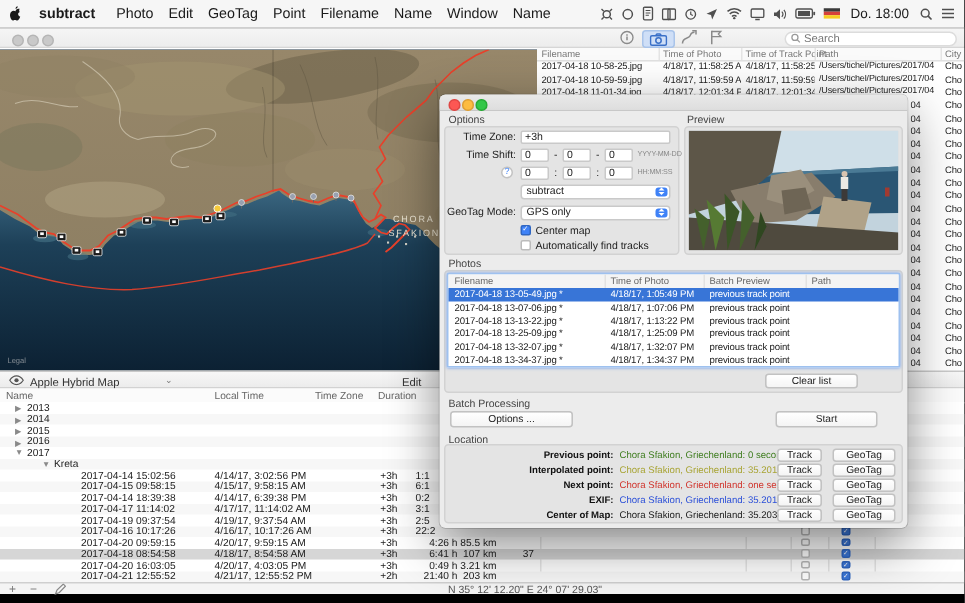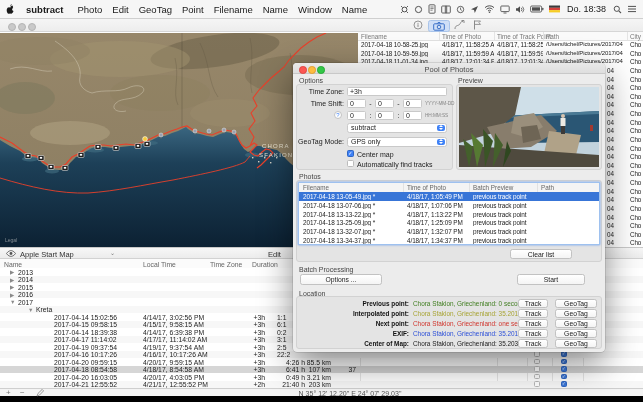--- a/index.html
+++ b/index.html
@@ -184,21 +184,21 @@
             <rect x="12.2" y="2.8" width="1.2" height="2.4" rx="0.5" fill="#333"></rect>
           </svg>
         </span>
       <span class="micon">
           <svg width="11" height="8" viewBox="0 0 11 8">
             <rect x="0" y="0.5" width="11" height="2.3" fill="#1a1a1a"></rect>
             <rect x="0" y="2.8" width="11" height="2.3" fill="#d0221b"></rect>
             <rect x="0" y="5.1" width="11" height="2.3" fill="#f7c600"></rect>
           </svg>
         </span>
-      <span class="mb-clock">Do. 18:38</span>
+      <span class="mb-clock">Do. 18:00</span>
       <span class="micon">
           <svg width="9" height="9" viewBox="0 0 9 9">
             <circle cx="3.8" cy="3.8" r="2.6" fill="none" stroke="#333" stroke-width="1"></circle>
             <path d="M5.8 5.8L8 8" stroke="#333" stroke-width="1.1"></path>
           </svg>
         </span>
       <span class="micon">
           <svg width="10" height="8" viewBox="0 0 10 8">
             <path d="M1 1.4h8M1 4h8M1 6.6h8" stroke="#333" stroke-width="1"></path>
           </svg>
@@ -232,20 +232,27 @@
             <path d="M7.5 0.5h2.5v2.5" fill="none" stroke="#8a8a8a" stroke-width="1"></path>
           </svg>
       </span>
       <span class="tbtn" style="left:469px;width:16px;">
         <svg width="9" height="10" viewBox="0 0 9 10">
             <path d="M1.5 0.5v9" stroke="#8a8a8a" stroke-width="1"></path>
             <path d="M1.5 1h6l-1.6 1.7L7.5 4.4h-6" fill="none" stroke="#8a8a8a" stroke-width="0.9"></path>
           </svg>
       </span>
 
+      <span id="tb-search">
+        <svg width="7" height="7" viewBox="0 0 9 9">
+            <circle cx="3.8" cy="3.8" r="2.6" fill="none" stroke="#9a9a9a" stroke-width="1.1"></circle>
+            <path d="M5.8 5.8L8 8" stroke="#9a9a9a" stroke-width="1.1"></path>
+          </svg>
+        <input placeholder="Search" style="">
+      </span>
     </div>
 
     <div id="mappane">
       <svg width="358" height="214" viewBox="0 0 358 214">
         <defs>
           <linearGradient id="seagrad" x1="0" y1="0" x2="0" y2="1">
             <stop offset="0" stop-color="#3a6680"></stop>
               <stop offset="0.3" stop-color="#1d4058"></stop>
               <stop offset="1" stop-color="#0c2133"></stop>
           </linearGradient>
@@ -479,21 +486,21 @@
         </div>
     </div>
 
     <div id="layerbar">
       <span class="a" style="left:6px;top:2px;">
         <svg width="10" height="7" viewBox="0 0 10 7">
             <path d="M0.5 3.5C2 1.2 4 0.6 5 0.6s3 0.6 4.5 2.9C8 5.8 6 6.4 5 6.4S2 5.8 0.5 3.5z" fill="none" stroke="#555" stroke-width="0.8"></path>
             <circle cx="5" cy="3.5" r="1.4" fill="#555"></circle>
           </svg>
       </span>
-      <span class="a" style="left:20px;top:1.5px;">Apple Start Map</span>
+      <span class="a" style="left:20px;top:1.5px;">Apple Hybrid Map</span>
       <span class="a" style="left:110px;top:0.5px;color:#777;font-size:6px;">⌄</span>
       <span class="a" style="left:268px;top:1.5px;">Edit</span>
     </div>
 
     <div id="trackhead">
         <span class="th-col" style="left: 4px;">Name</span>
         <span class="th-col" style="left: 143px;">Local Time</span>
         <span class="th-col" style="left: 210px;">Time Zone</span>
         <span class="th-col" style="left: 252px;">Duration</span>
       </div>
@@ -625,21 +632,20 @@
       </span>
       <span class="a" style="left:250px;top:1px;width:200px;text-align:center;">N 35° 12' 12.20"  E 24° 07' 29.03"</span>
     </div>
   </div>
 
   <div id="dialog">
     <div id="dlg-titlebar">
       <span class="dtl" style="left:6px;background:#fc5753;border:0.5px solid #df4744;"></span>
       <span class="dtl" style="left:15px;background:#fdbc40;border:0.5px solid #de9f34;"></span>
       <span class="dtl" style="left:24px;background:#33c748;border:0.5px solid #27aa35;"></span>
-      <span id="dlg-title">Pool of Photos</span>
     </div>
 
     <span class="grouplabel" style="left:6px;top:14px;">Options</span>
     <div class="groupbox" style="left:3px;top:21px;width:157px;height:86px;"></div>
 
     <span class="flabel" style="left:0px;top:25px;width:51px;">Time Zone:</span>
     <input class="tfield" style="left: 54px; top: 23.5px; width: 100px; height: 9.5px;" value="+3h">
 
     <span class="flabel" style="left:0px;top:37px;width:51px;">Time Shift:</span>
     <input class="tfield" style="left: 54px; top: 35.5px; width: 19px; height: 9.5px;" value="0">

